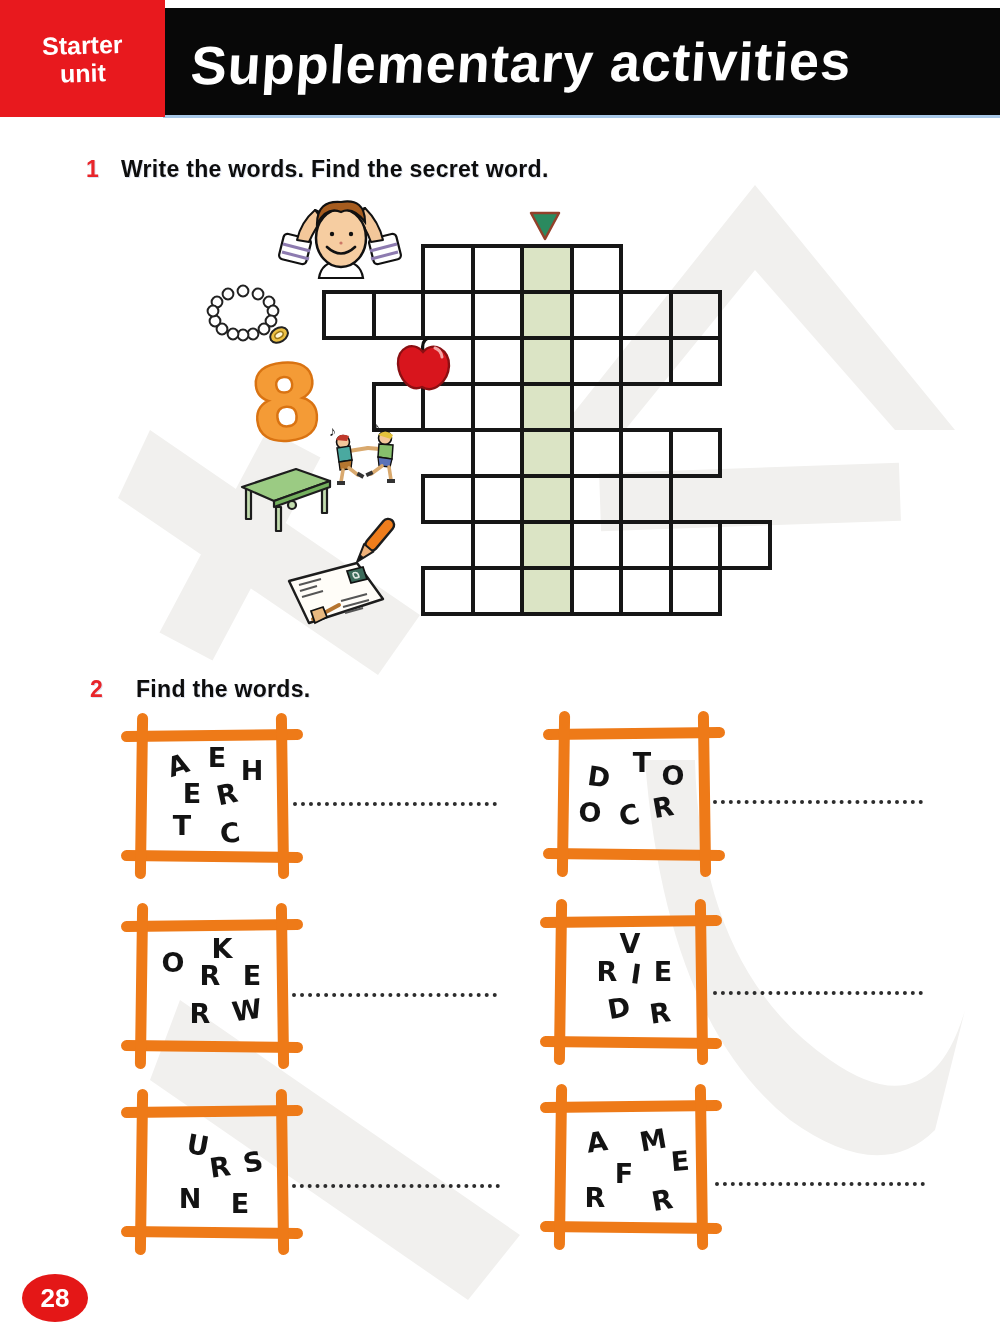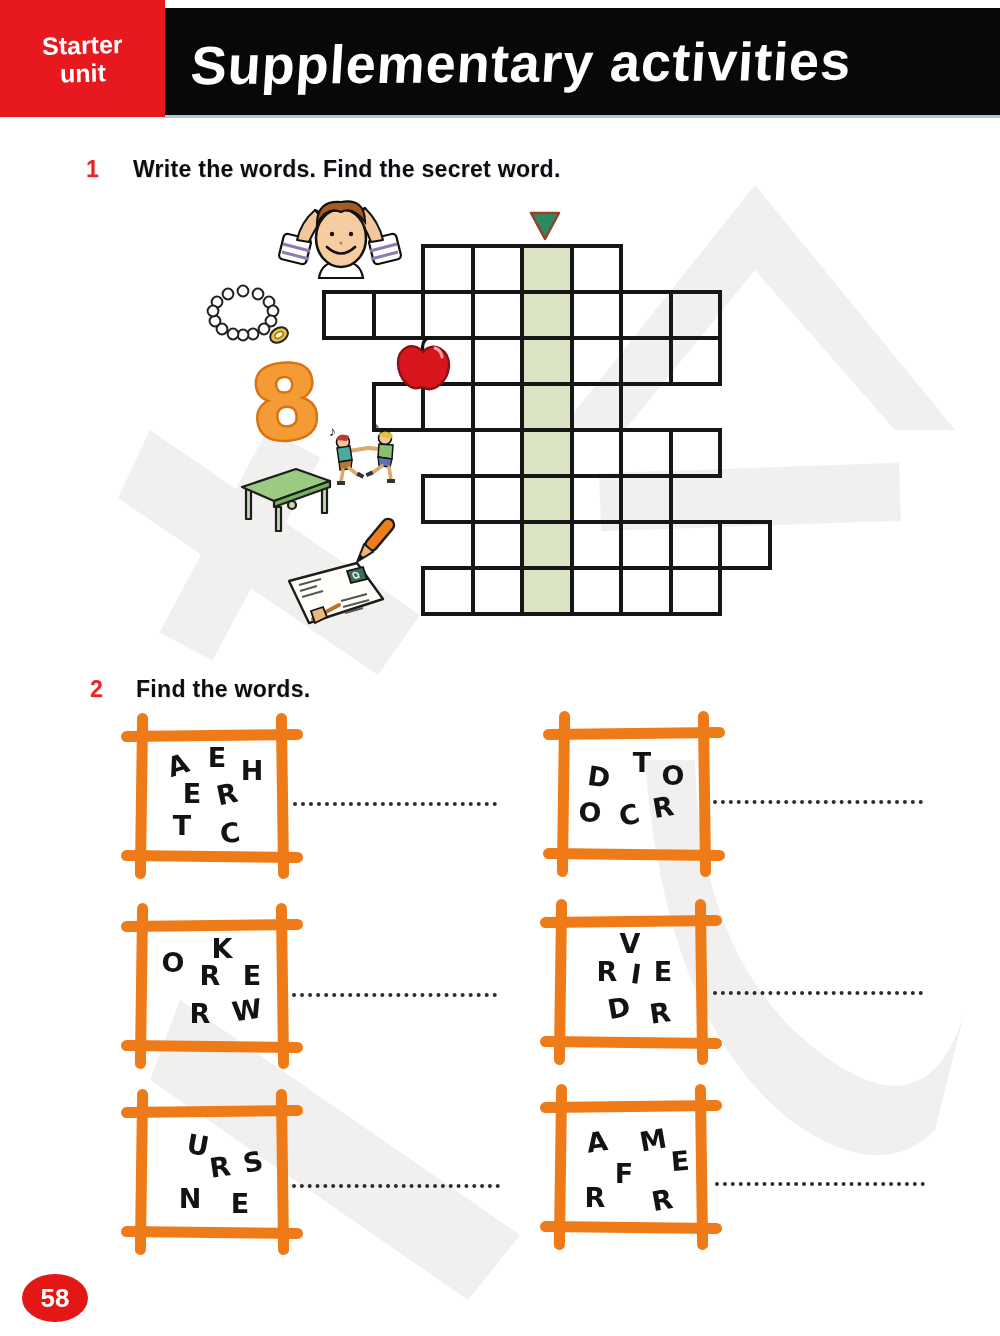--- a/index.html
+++ b/index.html
@@ -23,21 +23,21 @@
             display:flex;flex-direction:column;align-items:center;justify-content:center;color:#fff;
             font-weight:bold;font-size:25px;line-height:1.12;transform-origin:center;}
   .unit-tab span{display:block;transform:rotate(-1.5deg);}
 
   
   .ex-head{position:absolute;z-index:2;font-weight:bold;font-size:23px;color:#0d0d0d;
            text-shadow:1px 1px 0 rgba(70,100,170,.18);}
   .ex-head .num{position:absolute;color:var(--accent);}
   .ex-head .txt{position:absolute;white-space:nowrap;letter-spacing:.3px;}
   #ex1{left:0;top:156px;width:1000px;height:30px;}
-  #ex1 .num{left:86px;} #ex1 .txt{left:133px;}
+  #ex1 .num{left:86px;} #ex1 .txt{left:121px;}
   #ex2{left:0;top:676px;width:1000px;height:30px;}
   #ex2 .num{left:90px;} #ex2 .txt{left:136px;}
 
   
   .cw-layer{position:absolute;inset:0;z-index:1;}
   .cw-cell{position:absolute;border:4px solid #161616;background:transparent;}
   .cw-cell.hl{background:var(--hl);}
   .pointer-svg{position:absolute;left:528px;top:210px;z-index:2;}
 
   
@@ -357,16 +357,16 @@
     </div>
 
   <div class="answer-line" style="left:293px;top:802px;width:204px;"></div>
   <div class="answer-line" style="left:713px;top:800px;width:210px;"></div>
   <div class="answer-line" style="left:292px;top:993px;width:205px;"></div>
   <div class="answer-line" style="left:713px;top:991px;width:210px;"></div>
   <div class="answer-line" style="left:292px;top:1184px;width:208px;"></div>
   <div class="answer-line" style="left:715px;top:1182px;width:210px;"></div>
 
   <div class="page-badge">
-    <span>58</span>
+    <span>28</span>
   </div>
 
 </div>
 
 </body></html>

